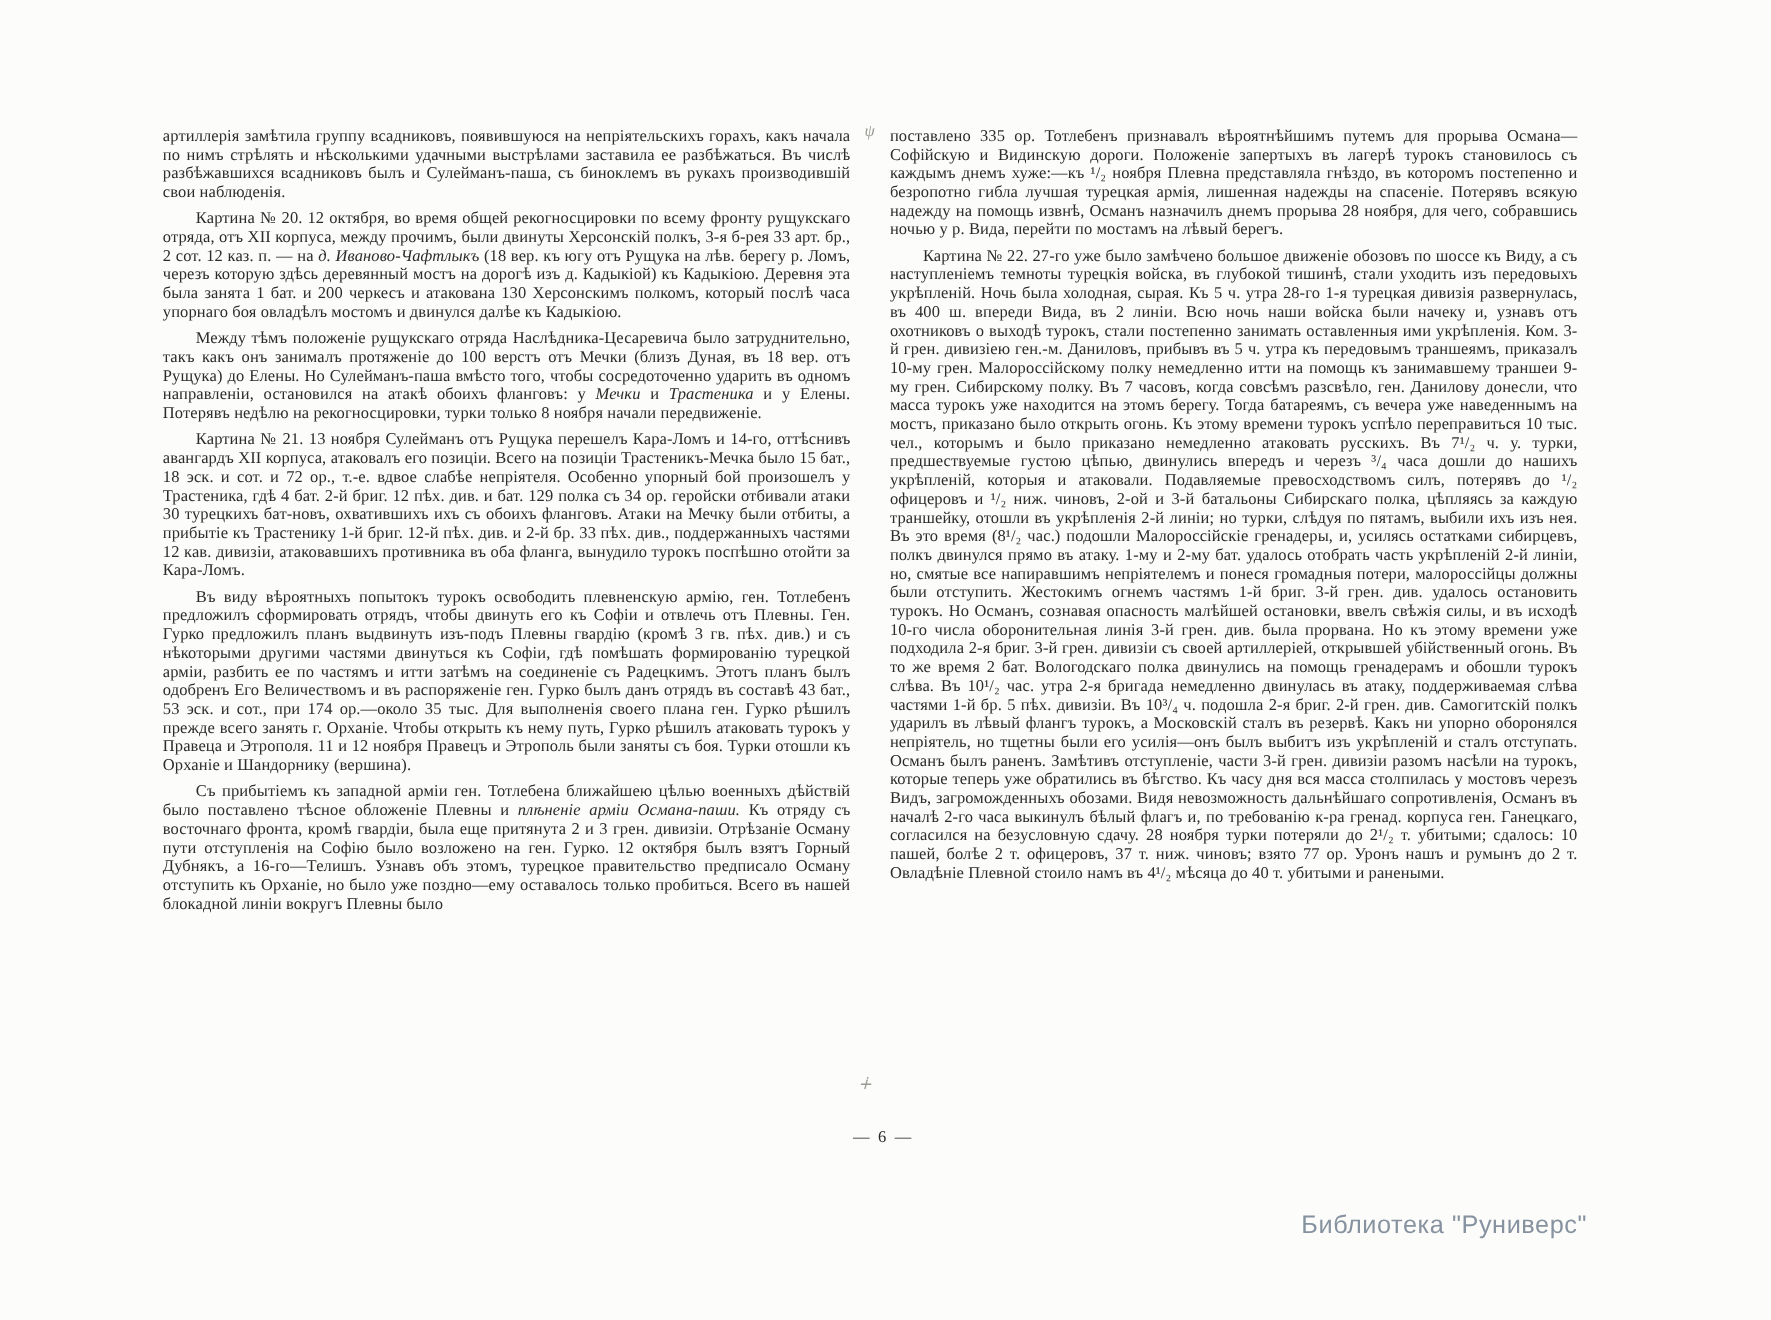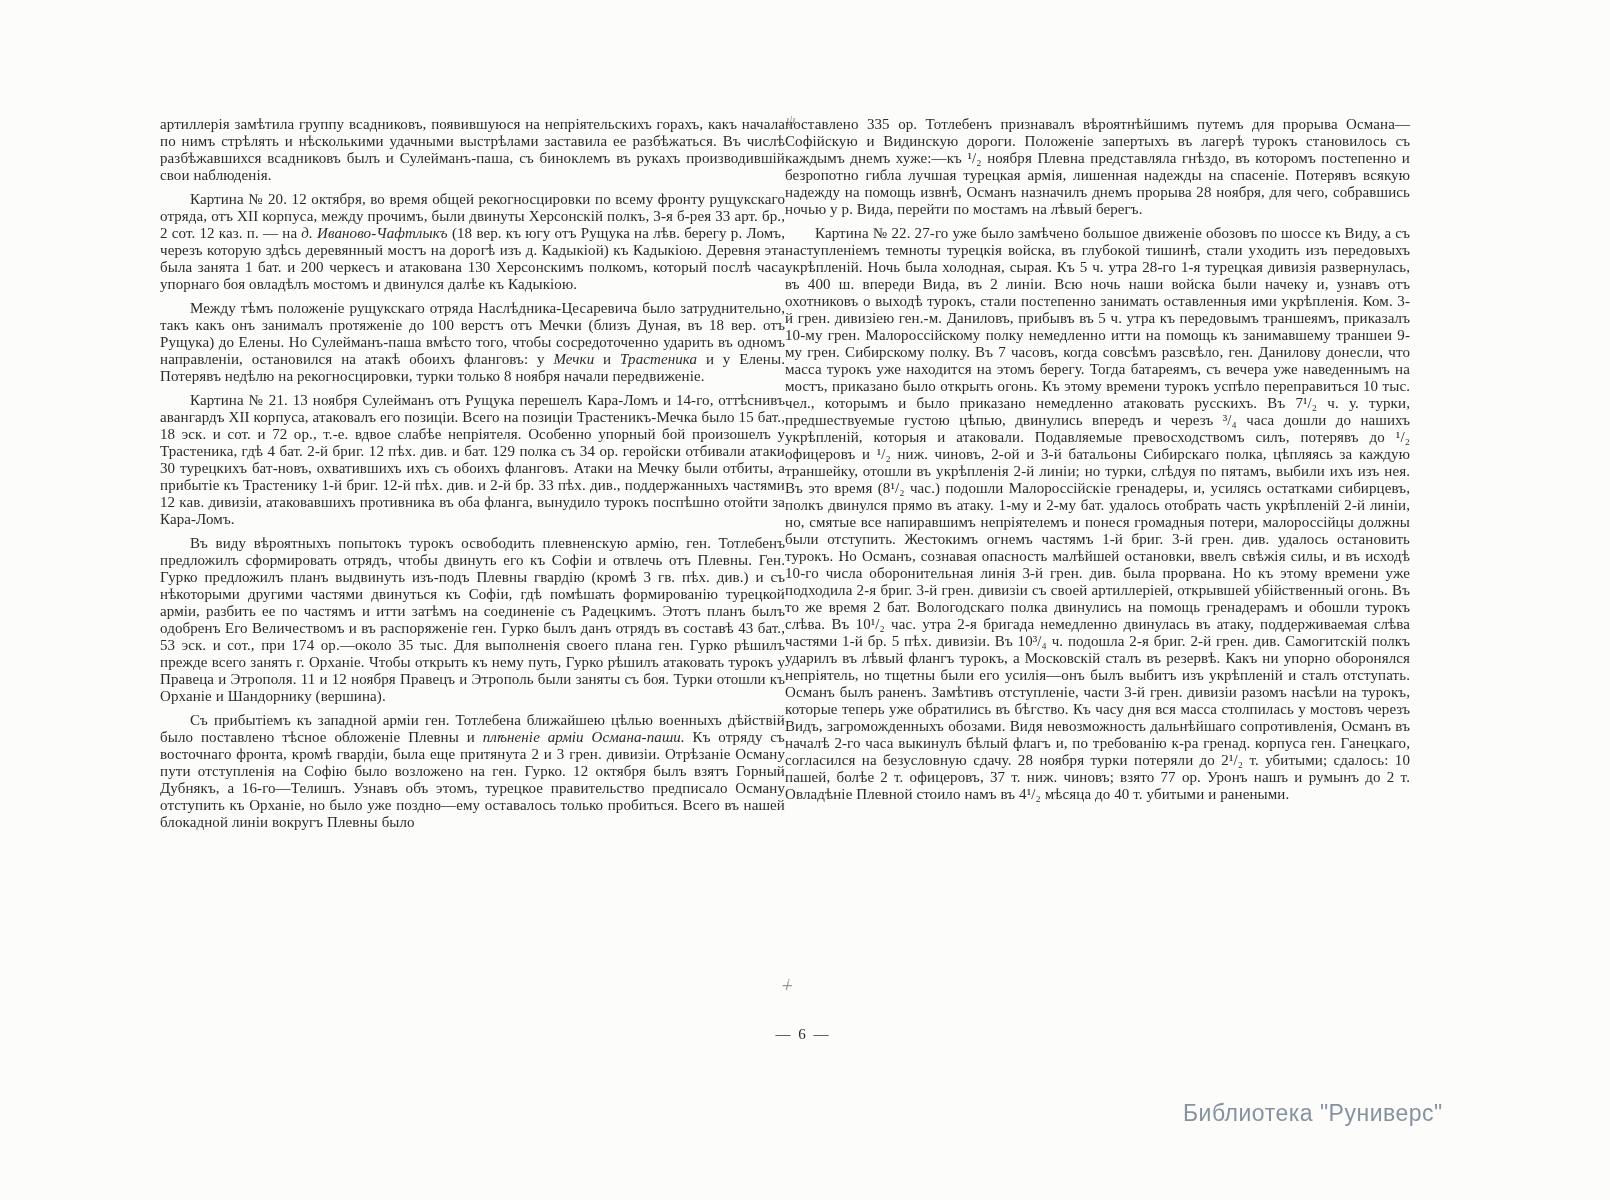--- a/index.html
+++ b/index.html
@@ -11,24 +11,25 @@
     position: relative;
     width: 1610px;
     height: 1200px;
     background: #fcfcfa;
     overflow: hidden;
     font-family: "Liberation Serif", serif;
     color: #2b2b2b;
   }
   .columns {
     position: absolute;
-    left: 160px;
+    left: 148px;
     top: 116px;
     width: 1286px;
     display: flex;
+    gap: 36px;
   }
   .column {
     width: 625px;
     text-align: justify;
     font-size: 15px;
     line-height: 17px;
     letter-spacing: 0.1px;
   }
   p.para {
     margin: 0 0 7px 0;

